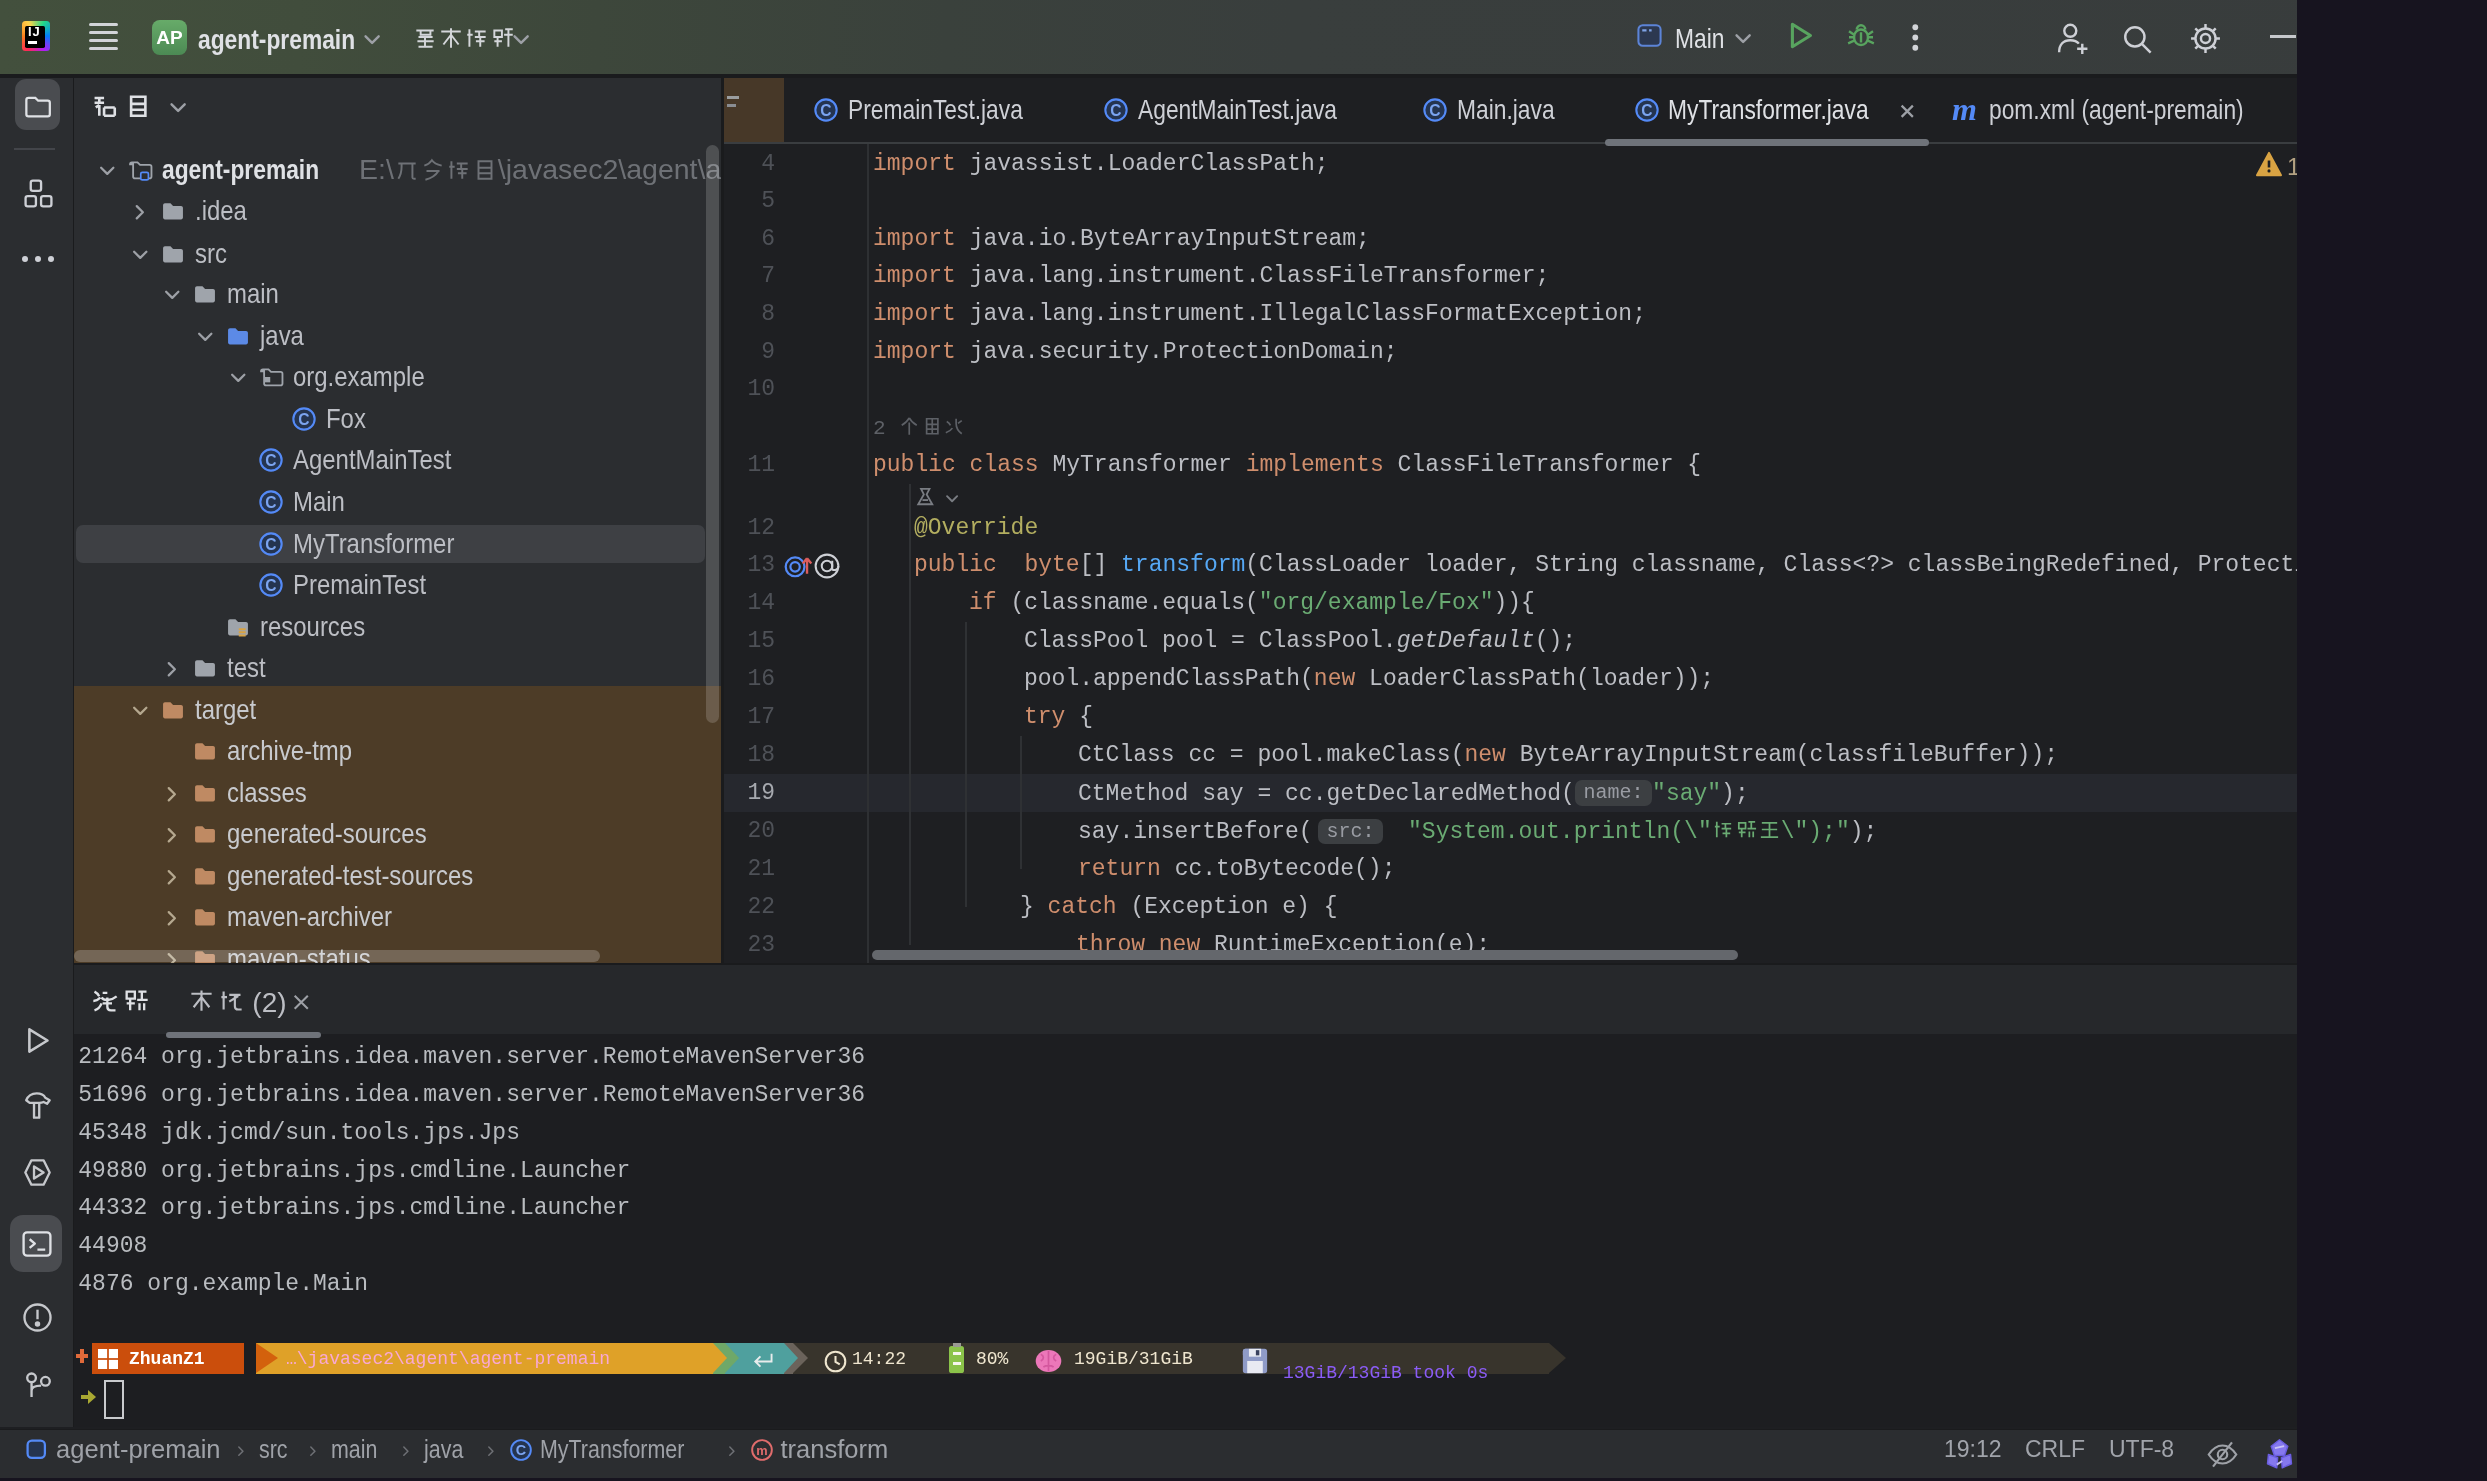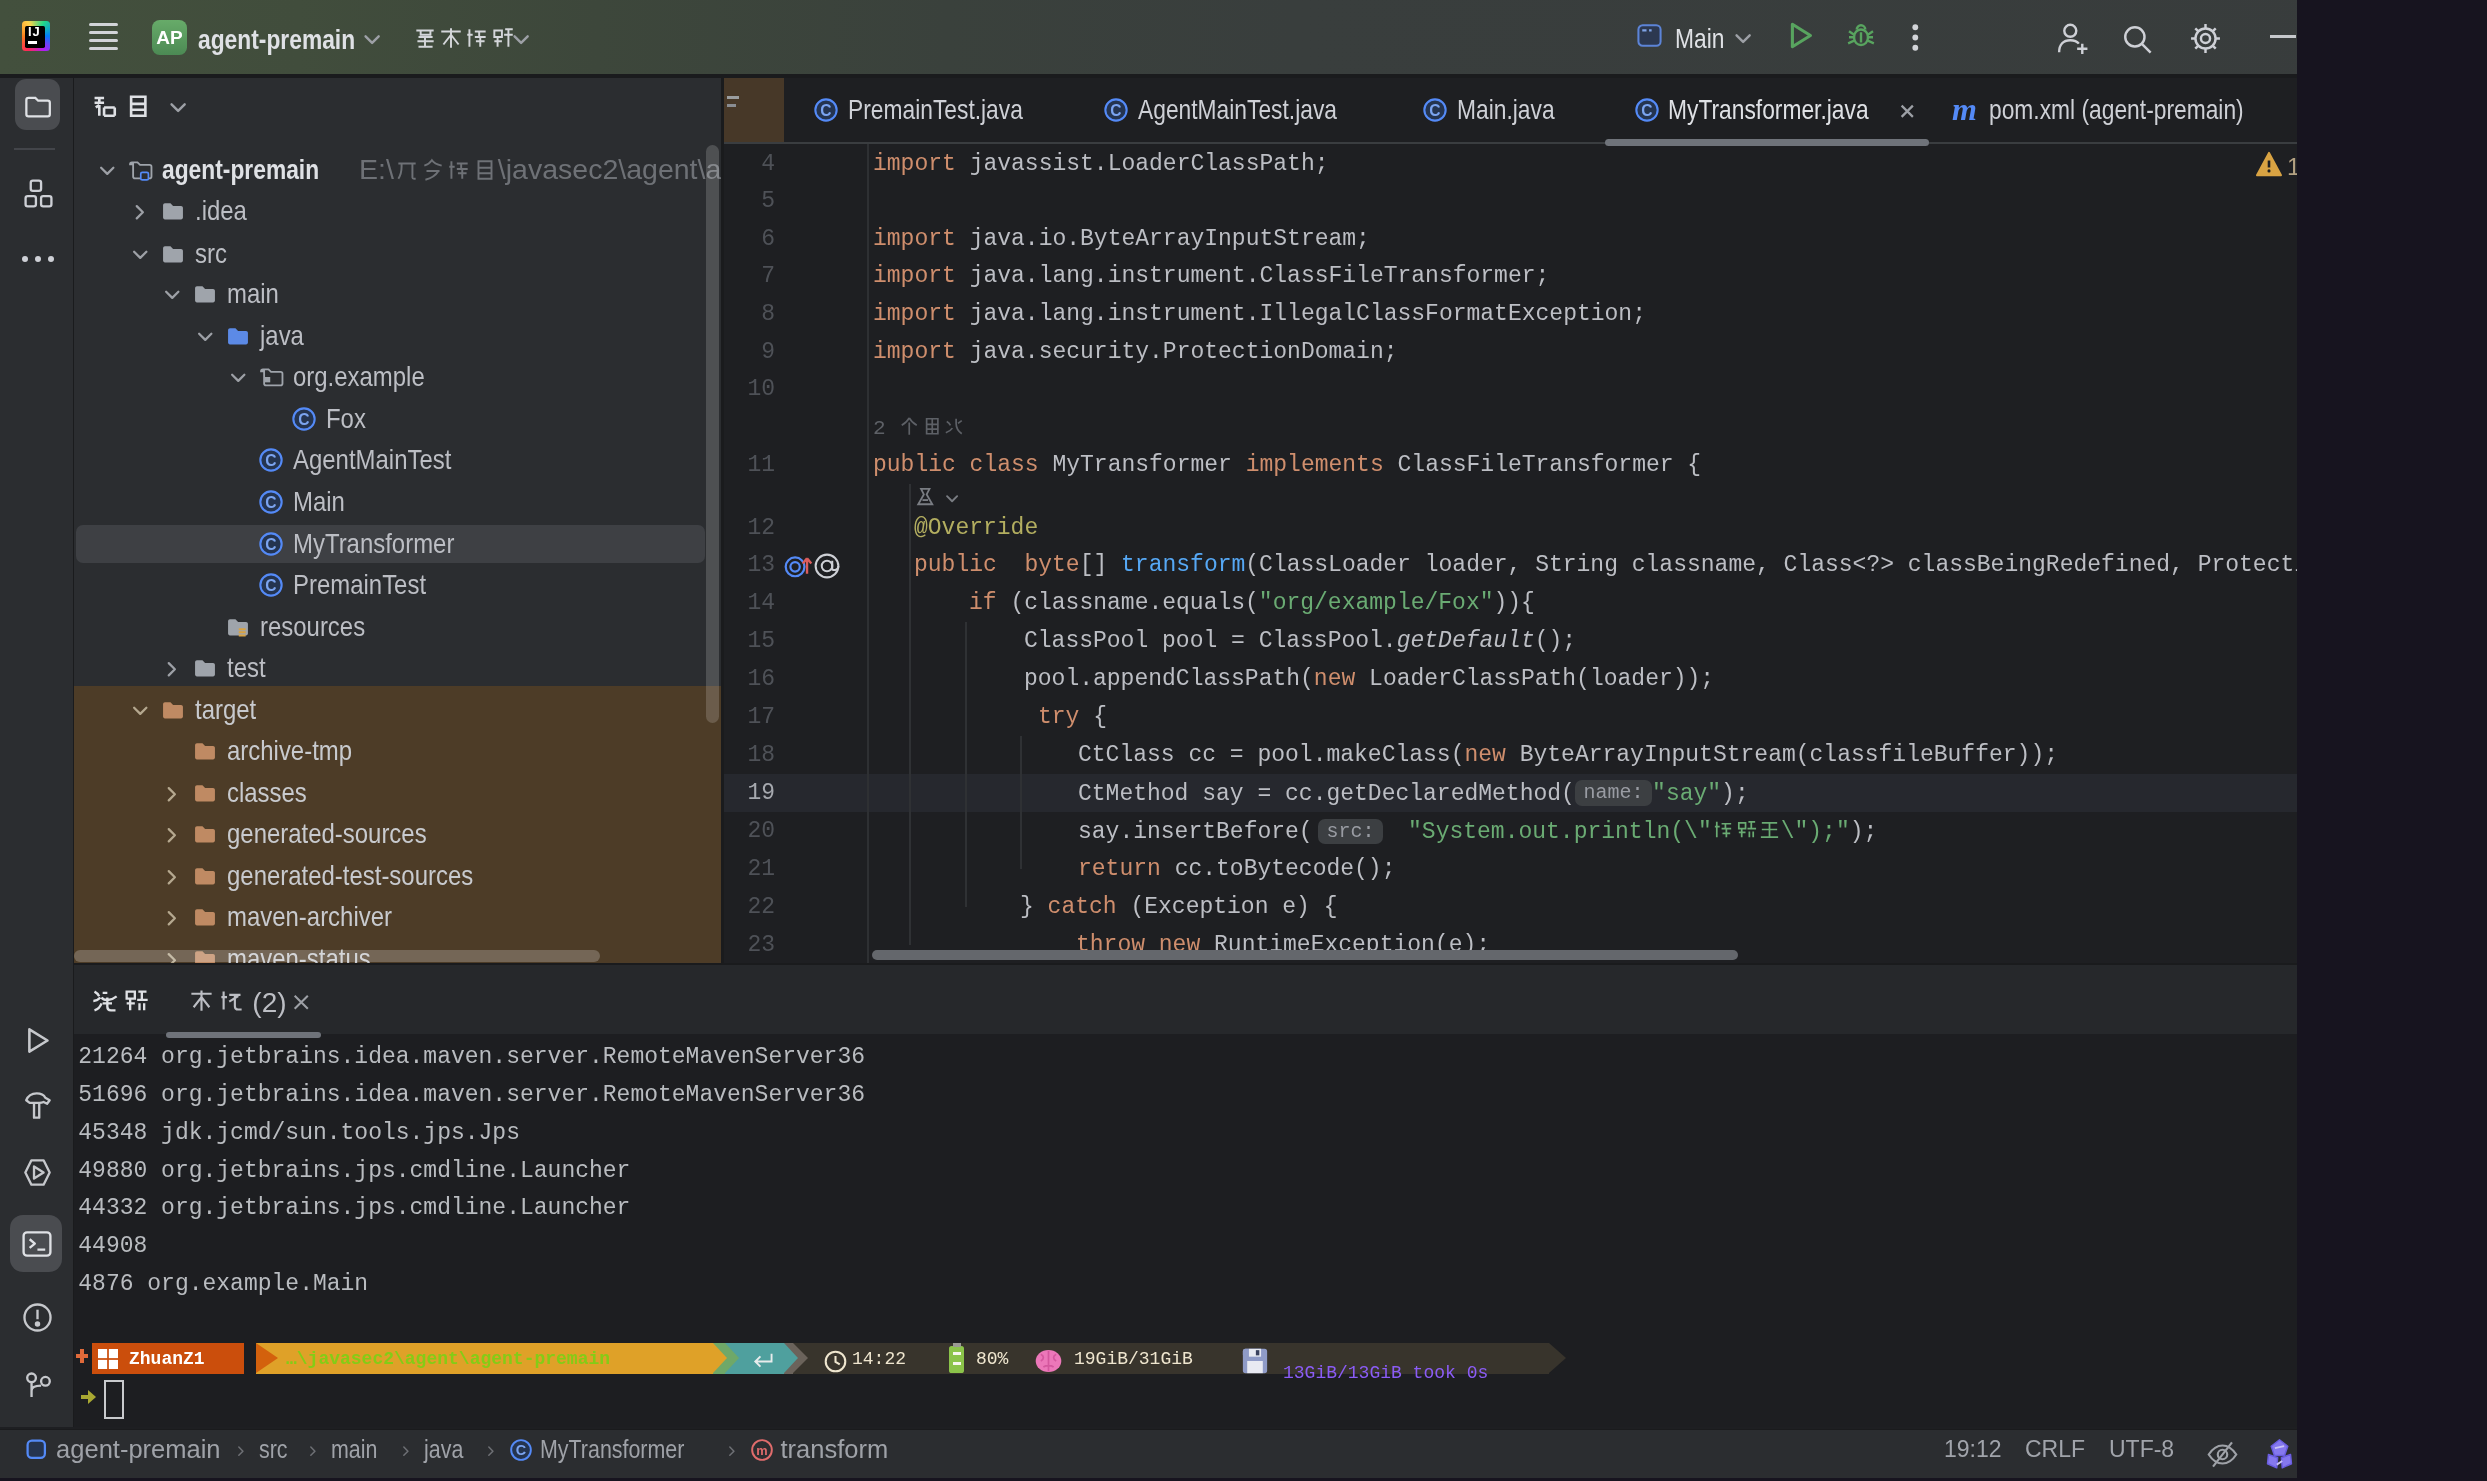--- a/index.html
+++ b/index.html
@@ -486,21 +486,21 @@
         </g>
       </svg>
 <svg class="abs" style="left:218px;top:411px;color:#7a7d83" width="17.3" height="17.3" viewBox="0 0 24 24">
         <use href="#cchev"></use>
       </svg>
 <div class="cl" style="left:190px;top:437px"><span class="ann">@Override</span></div>
 <div class="cl" style="left:190px;top:474px"><span class="kw">public  byte</span>[] <span class="fn">transform</span>(ClassLoader loader, String classname, Class&lt;?&gt; classBeingRedefined, ProtectionDomain</div>
 <div class="cl" style="left:245px;top:512px"><span class="kw">if</span> (classname.equals(<span class="str">"org/example/Fox"</span>)){</div>
 <div class="cl" style="left:300px;top:550px">ClassPool pool = ClassPool.<span class="it">getDefault</span>();</div>
 <div class="cl" style="left:300px;top:588px">pool.appendClassPath(<span class="kw">new</span> LoaderClassPath(loader));</div>
-<div class="cl" style="left:314px;top:626px"><span class="kw">try</span> {</div>
+<div class="cl" style="left:300px;top:626px"><span class="kw">try</span> {</div>
 <div class="cl" style="left:354px;top:702px">CtMethod say = cc.getDeclaredMethod(<span class="chip">name:</span><span class="str">"say"</span>);</div>
 <div class="cl" style="left:354px;top:664px">CtClass cc = pool.makeClass(<span class="kw">new</span> ByteArrayInputStream(classfileBuffer));</div>
 <div class="cl" style="left:354px;top:740px">say.insertBefore(<span class="chip" style="margin-left:5.2px;margin-right:25px">src:</span><span class="str">"System.out.println(\"<svg class="cjk" width="23" height="23" viewBox="0 0 24 24" style="vertical-align:-2.6px">
             <path d="M5 4v16M3 9h5M10 6h10M14 6v5M10 11h10M15 11v9M11 16h8" stroke="currentColor" stroke-width="1.8" fill="none"></path>
           </svg><svg class="cjk" width="23" height="23" viewBox="0 0 24 24" style="vertical-align:-2.6px">
             <path d="M4 5h7v6H4zM4 15h7M7 11v9M14 4h7M17 4v7M13 11h9M15 14v6M19 14v6" stroke="currentColor" stroke-width="1.8" fill="none"></path>
           </svg><svg class="cjk" width="23" height="23" viewBox="0 0 24 24" style="vertical-align:-2.6px">
             <path d="M4 5h16M4 12h16M12 5v14M3 20h18" stroke="currentColor" stroke-width="1.8" fill="none"></path>
           </svg>\");"</span>);</div>
 <div class="cl" style="left:354px;top:778px"><span class="kw">return</span> cc.toBytecode();</div>
@@ -609,21 +609,21 @@
 
 <svg style="position:absolute;left:24px;top:384px" width="20" height="20" viewBox="0 0 23 23">
         <g fill="#fff">
           <rect x="0" y="0" width="10.5" height="10.5"></rect>
           <rect x="12.5" y="0" width="10.5" height="10.5"></rect>
           <rect x="0" y="12.5" width="10.5" height="10.5"></rect>
           <rect x="12.5" y="12.5" width="10.5" height="10.5"></rect>
         </g>
       </svg>
 <div class="mono" style="position:absolute;left:55px;top:381px;color:#fff;font-weight:bold">ZhuanZ1</div>
-<div class="mono" style="position:absolute;left:212px;top:381px;color:#84cc16;font-weight:bold">…\javasec2\agent\agent-premain</div>
+<div class="mono" style="position:absolute;left:212px;top:381px;color:#f9a8d4;font-weight:normal">…\javasec2\agent\agent-premain</div>
 <svg style="position:absolute;left:677px;top:387px" width="24" height="19" viewBox="0 0 28 22">
         <path d="M24 2v9H6M11 5l-6 6 6 6" fill="none" stroke="#e8ecec" stroke-width="2.2"></path>
       </svg>
 
 <svg style="position:absolute;left:750px;top:385px" width="23" height="23" viewBox="0 0 27 27">
         <g fill="none" stroke="#efe6cf" stroke-width="2.4">
           <circle cx="13.5" cy="13.5" r="11.5"></circle>
           <path d="M13.5 7v7l5 3"></path>
         </g>
       </svg>

